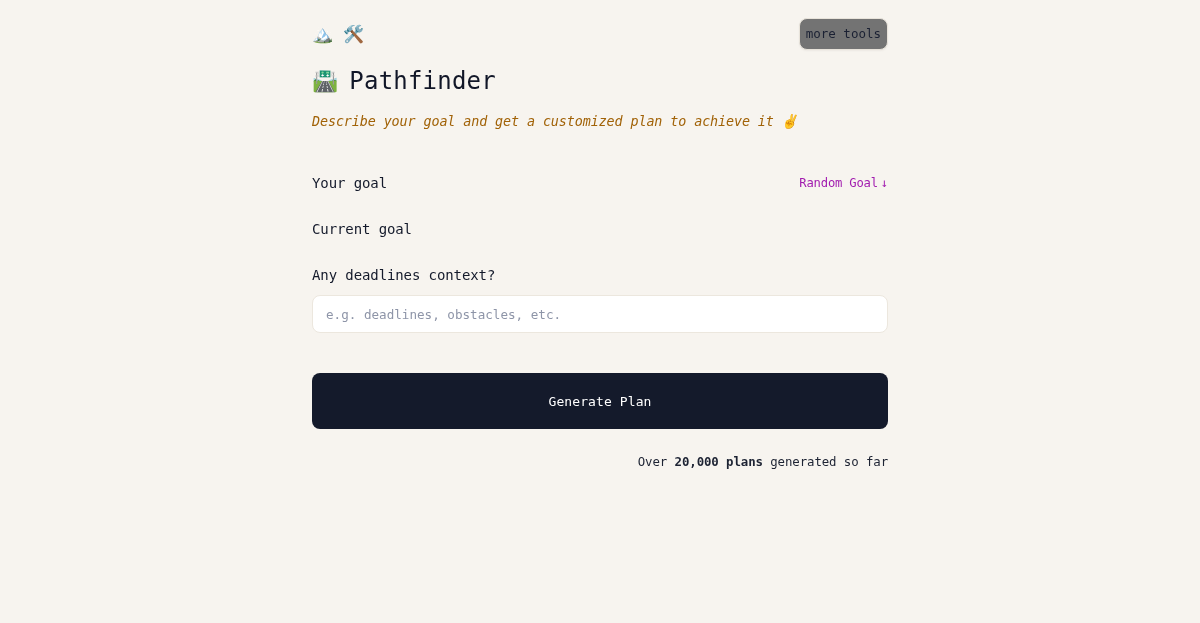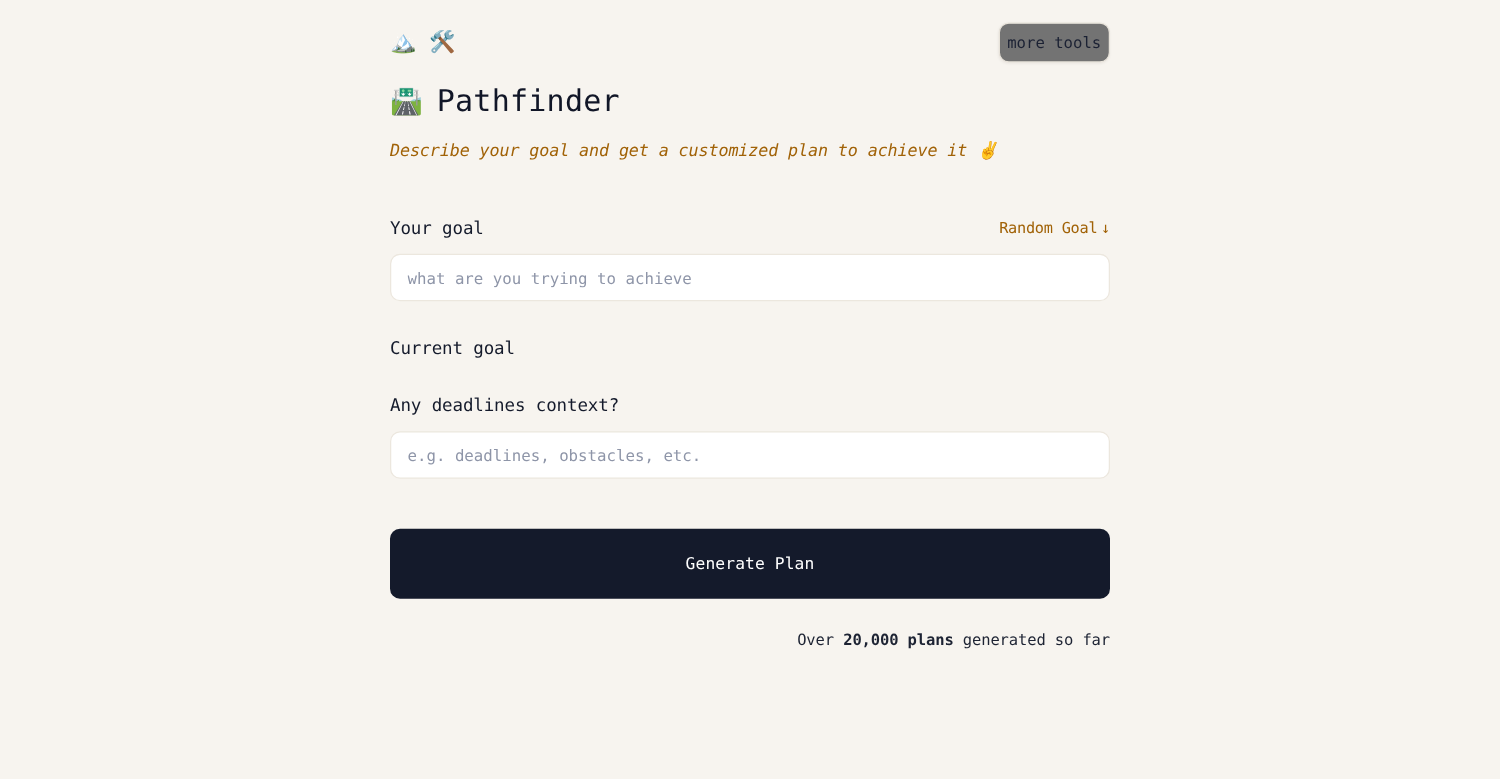--- a/index.html
+++ b/index.html
@@ -93,32 +93,32 @@
     font-family: "DejaVu Sans", sans-serif;
   }
 
   
   .form { margin-top: 45px; }
 
   .field { margin-bottom: 30px; }
 
   .field-head {
     display: flex;
-    align-items: flex-start;
+    align-items: center;
     justify-content: space-between;
     margin-bottom: 12px;
   }
   .field-label {
     font-size: 14px;
     color: #141a2b;
     letter-spacing: -0.1px;
   }
   .random-link {
     font-size: 12.2px;
-    color: #a16207;
+    color: #a21caf;
     cursor: pointer;
     letter-spacing: -0.2px;
     white-space: nowrap;
   }
   .random-link .arrow { margin-left: 3px; }
 
   .text-input {
     display: block;
     width: 100%;
     height: 38px;
@@ -184,21 +184,20 @@
 
     <div class="form">
 
       <div class="field">
         <div class="field-head">
           <span class="field-label">Your goal</span>
           <span class="random-link">
             <span>Random Goal</span><span class="arrow">↓</span>
           </span>
         </div>
-        <input class="text-input" type="text" placeholder="what are you trying to achieve" value="" style="">
       </div>
 
       <div class="field">
         <div class="field-head">
           <span class="field-label">Current goal</span>
         </div>
       </div>
 
       <div class="field">
         <div class="field-head">

